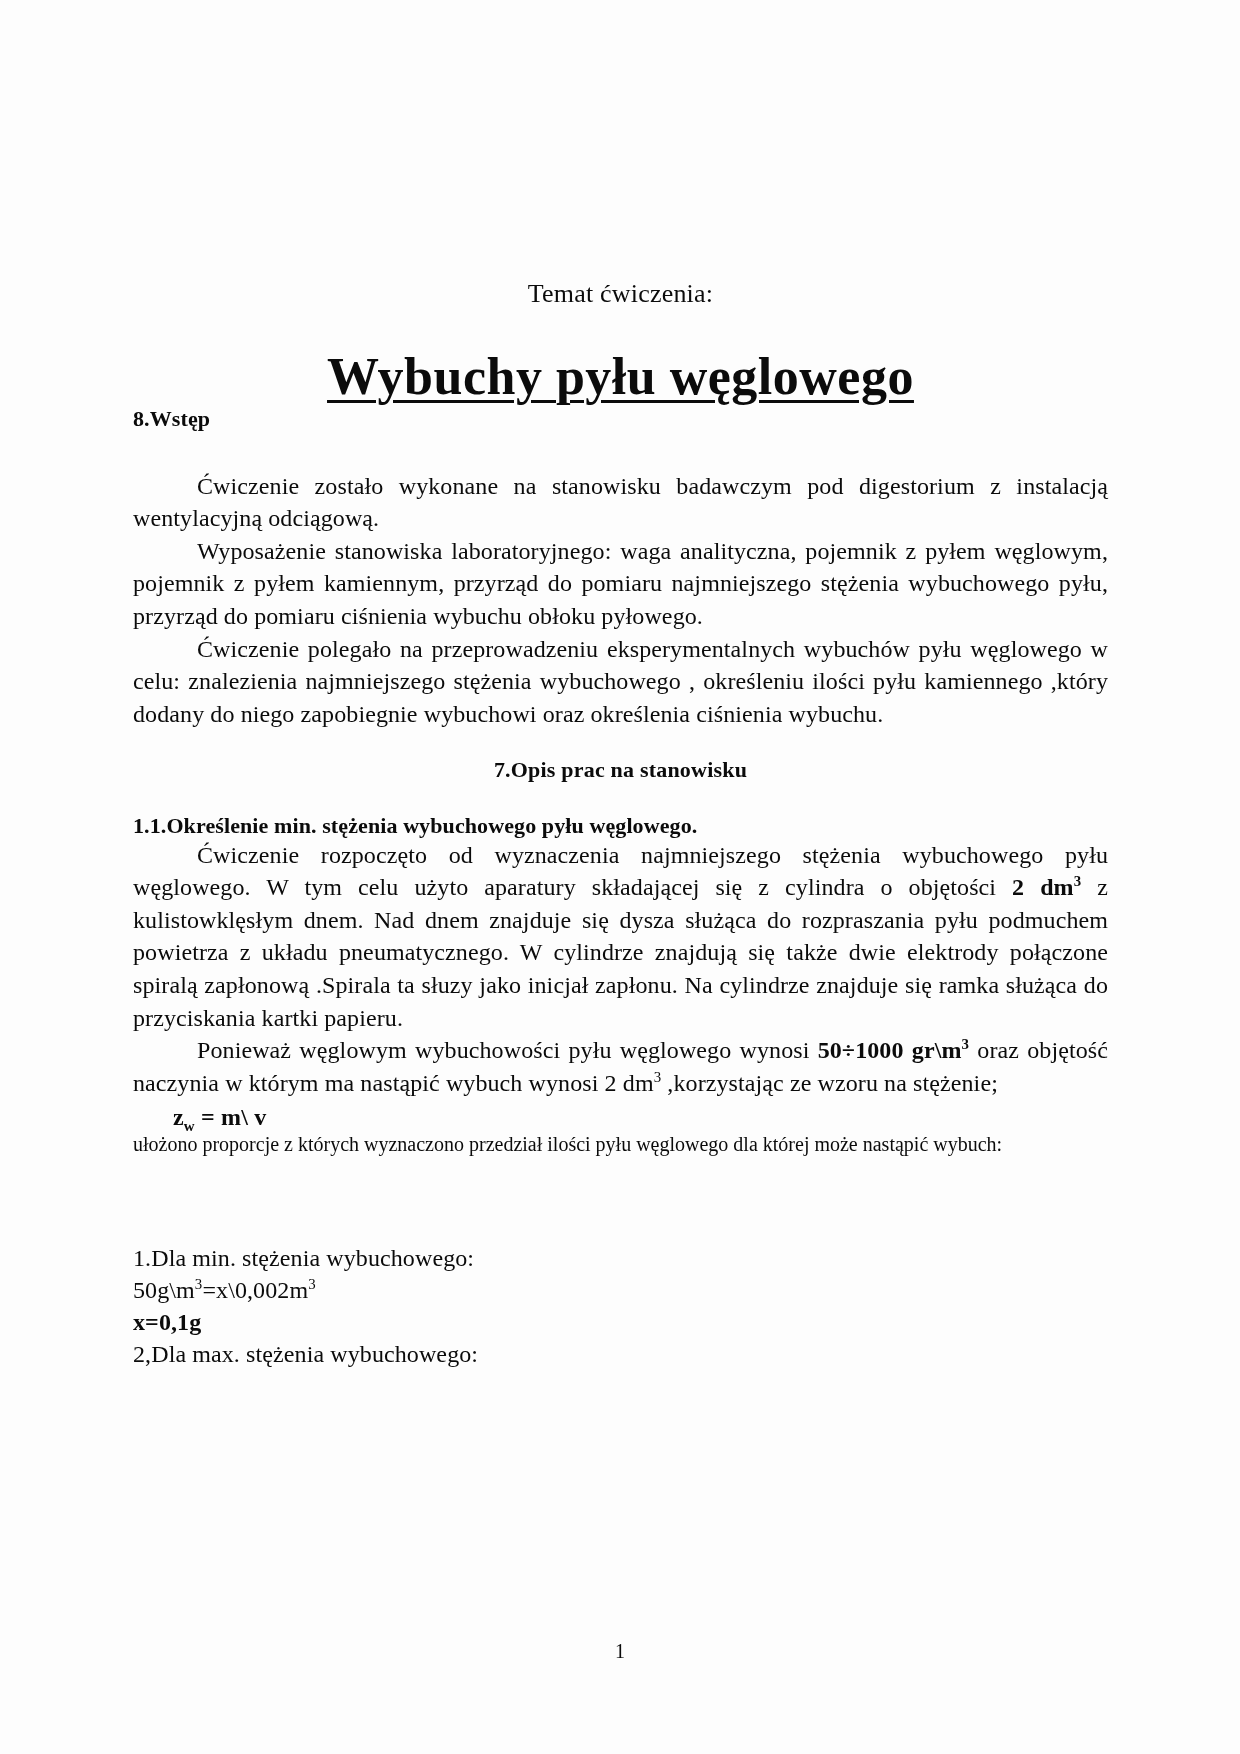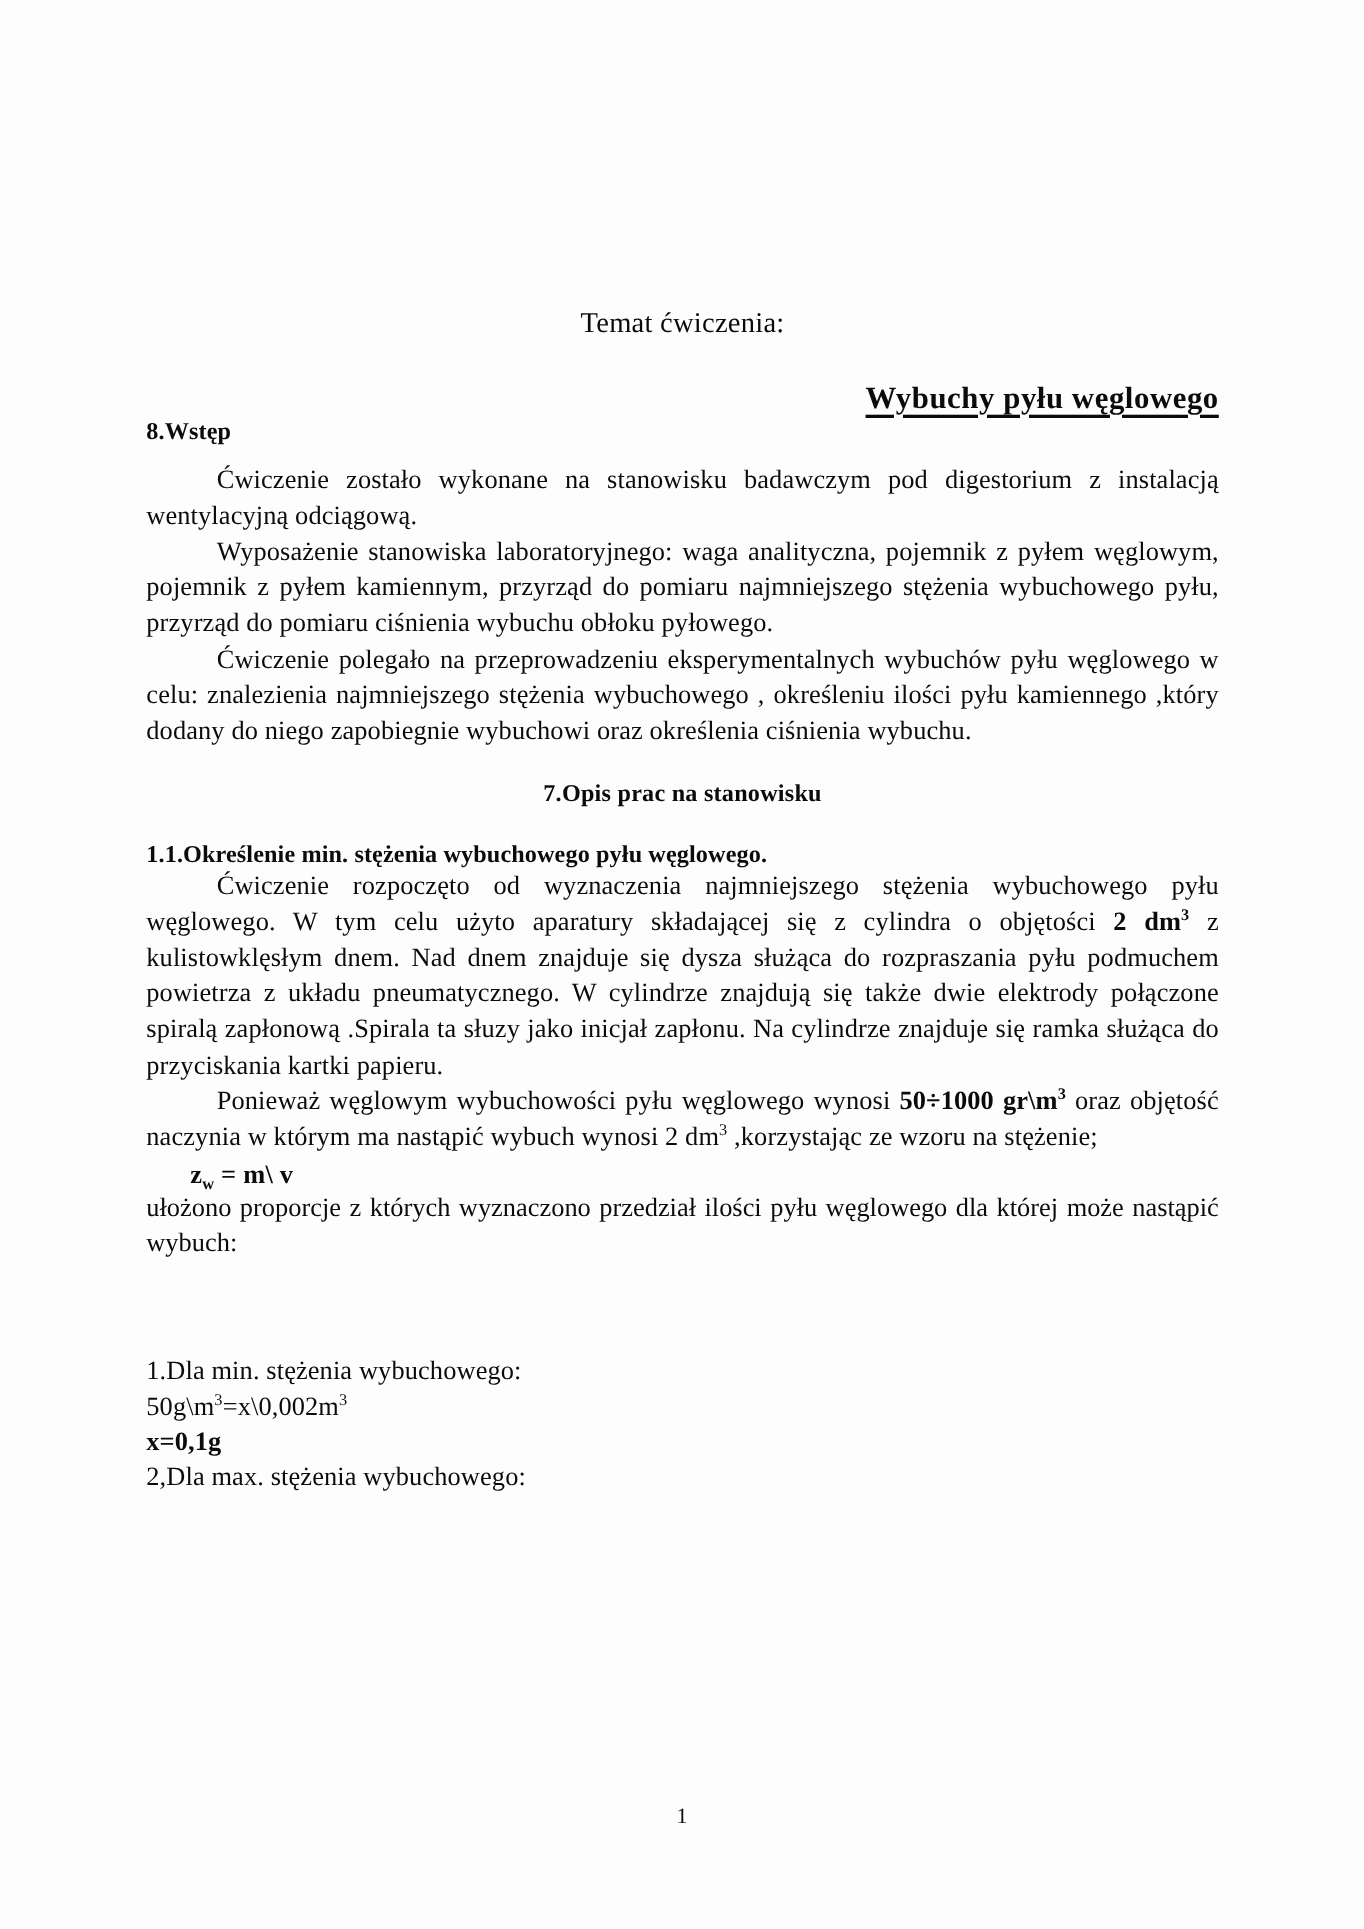--- a/index.html
+++ b/index.html
@@ -31,27 +31,26 @@
     margin-top: 278px;
     text-align: center;
   }
   .subject-line {
     font-size: 26px;
     line-height: 1.25;
     letter-spacing: 0.2px;
   }
   .doc-title {
     margin-top: 36px;
-    font-size: 28px;
+    font-size: 52px;
     font-weight: bold;
     text-decoration: underline;
     text-decoration-thickness: 3px;
     text-underline-offset: 6px;
     letter-spacing: 0.5px;
-    text-align: right;
   }
 
   
   h2.sec-heading {
     font-size: 22px;
     font-weight: bold;
     margin: 0;
     letter-spacing: 0.1px;
   }
   .h-wstep { margin-top: 190px; }
@@ -71,33 +70,33 @@
 
   
   p.body {
     font-size: 24px;
     line-height: 1.36;
     text-align: justify;
     margin: 0;
     text-indent: 64px;
     letter-spacing: 0.1px;
   }
-  p.body.first { margin-top: 16px; }
+  p.body.first { margin-top: 38px; }
   p.body.tight { margin-top: 0; }
   .block-after-head { margin-top: 30px; }
 
   .formula {
     font-size: 24px;
     font-weight: bold;
     margin: 4px 0 0 0;
     text-indent: 40px;
     letter-spacing: 0.2px;
   }
   p.flush {
-    font-size: 24px;
+    font-size: 20px;
     line-height: 1.36;
     text-align: justify;
     margin: 0;
     text-indent: 0;
   }
 
   sup {
     font-size: 0.62em;
     vertical-align: super;
     line-height: 0;

